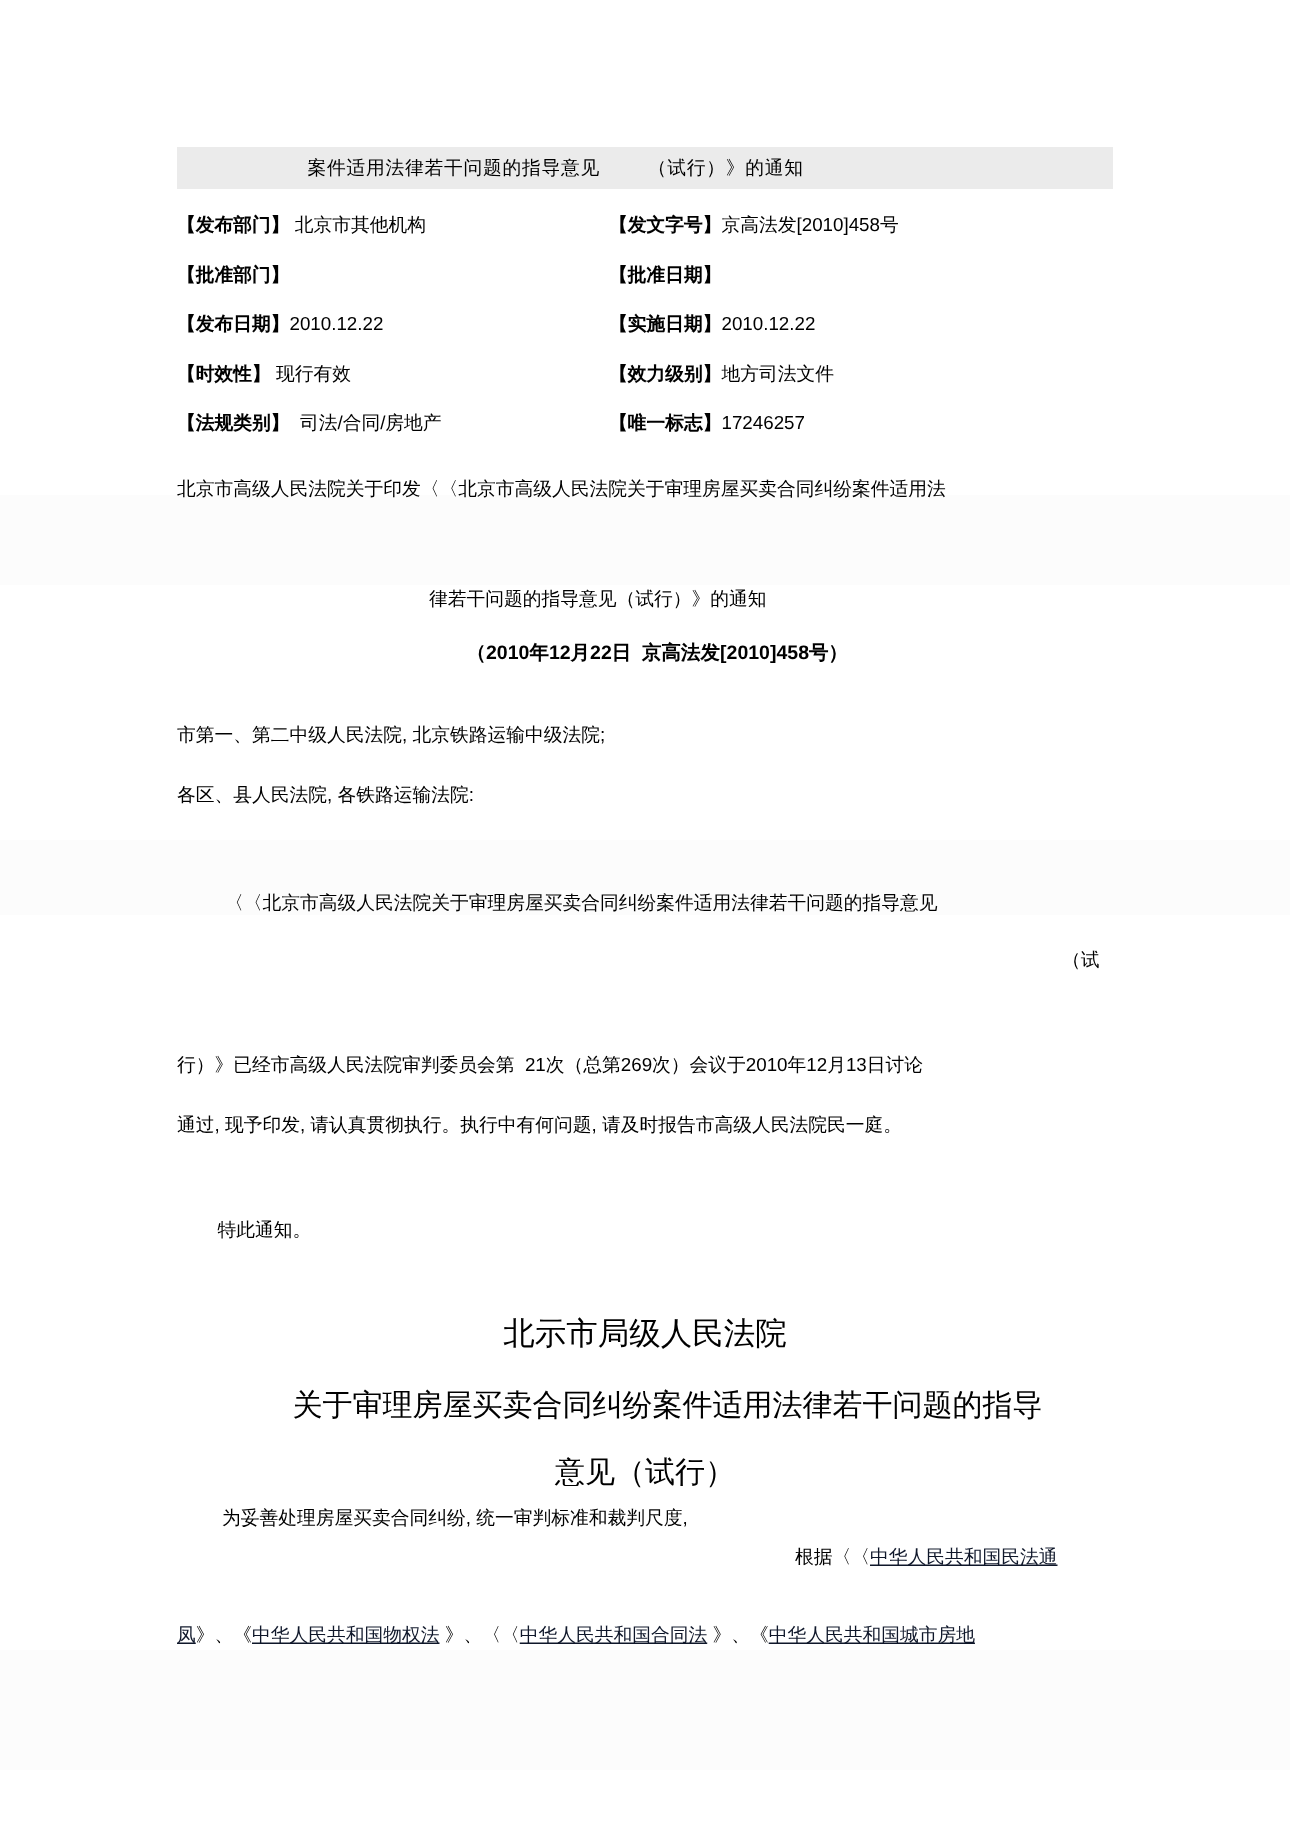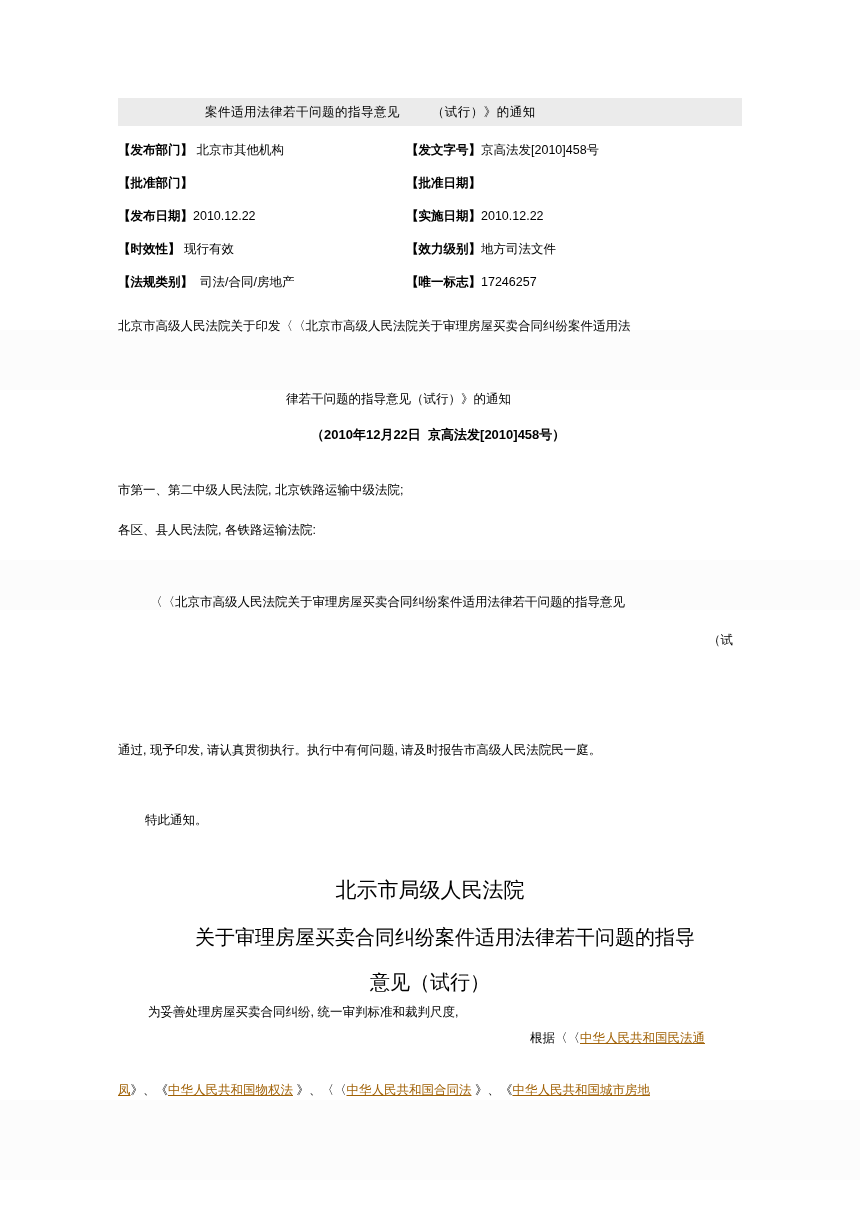--- a/index.html
+++ b/index.html
@@ -102,21 +102,21 @@
   }
   .bt1 { top: 875px; }
   .bt2 { top: 922px; font-size: 20px; padding-left: 15px; }
   .bt3 { top: 967px; font-size: 20px; }
 
   .t-intro { left: 148px; top: 1002px; }
   .t-basis1 { left: 530px; top: 1028px; }
   .t-basis2 { left: 118px; top: 1080px; }
 
   .link {
-    color: #a16207;
+    color: #0f172a;
     text-decoration: underline;
   }
 
   
   .noise {
     position: absolute;
     left: 0;
     width: 860px;
     background: rgba(0,0,0,0.012);
     pointer-events: none;
@@ -165,20 +165,21 @@
 
   <div class="para t-title1">北京市高级人民法院关于印发〈〈北京市高级人民法院关于审理房屋买卖合同纠纷案件适用法</div>
   <div class="para t-title2">律若干问题的指导意见（试行）》的通知</div>
   <div class="para t-title3">（2010年12月22日  京高法发[2010]458号）</div>
 
   <div class="para t-addr1">市第一、第二中级人民法院, 北京铁路运输中级法院;</div>
   <div class="para t-addr2">各区、县人民法院, 各铁路运输法院:</div>
 
   <div class="para t-q1">〈〈北京市高级人民法院关于审理房屋买卖合同纠纷案件适用法律若干问题的指导意见</div>
   <div class="para t-q2">（试</div>
+  <div class="para t-q3">行）》已经市高级人民法院审判委员会第  21次（总第269次）会议于2010年12月13日讨论</div>
   <div class="para t-q4">通过, 现予印发, 请认真贯彻执行。执行中有何问题, 请及时报告市高级人民法院民一庭。</div>
   <div class="para t-q5">特此通知。</div>
 
   <div class="big-title bt1">北示市局级人民法院</div>
   <div class="big-title bt2">关于审理房屋买卖合同纠纷案件适用法律若干问题的指导</div>
   <div class="big-title bt3">意见（试行）</div>
 
   <div class="para t-intro">为妥善处理房屋买卖合同纠纷, 统一审判标准和裁判尺度,</div>
 
   <div class="para t-basis1"><span>根据〈〈</span><span class="link">中华人民共和国民法通</span></div>

